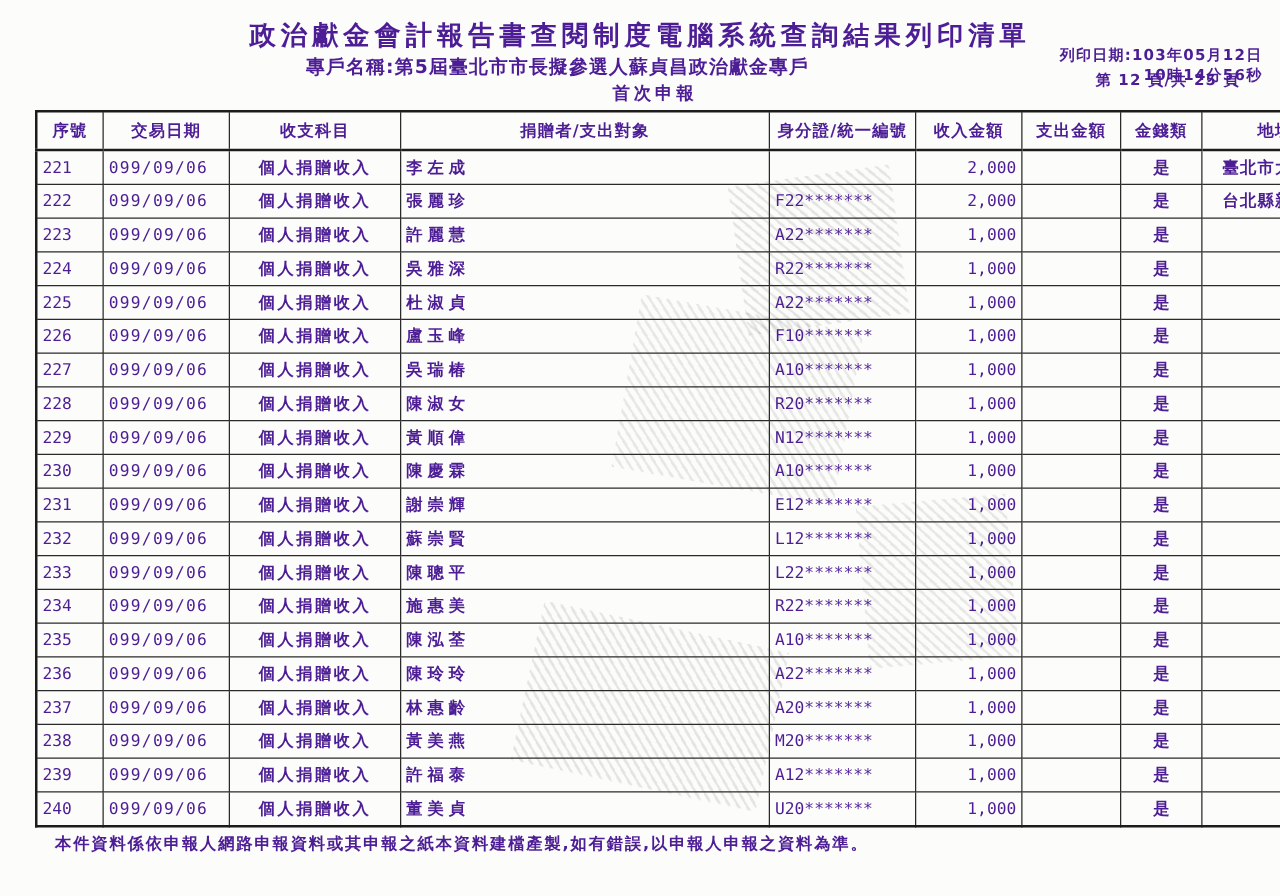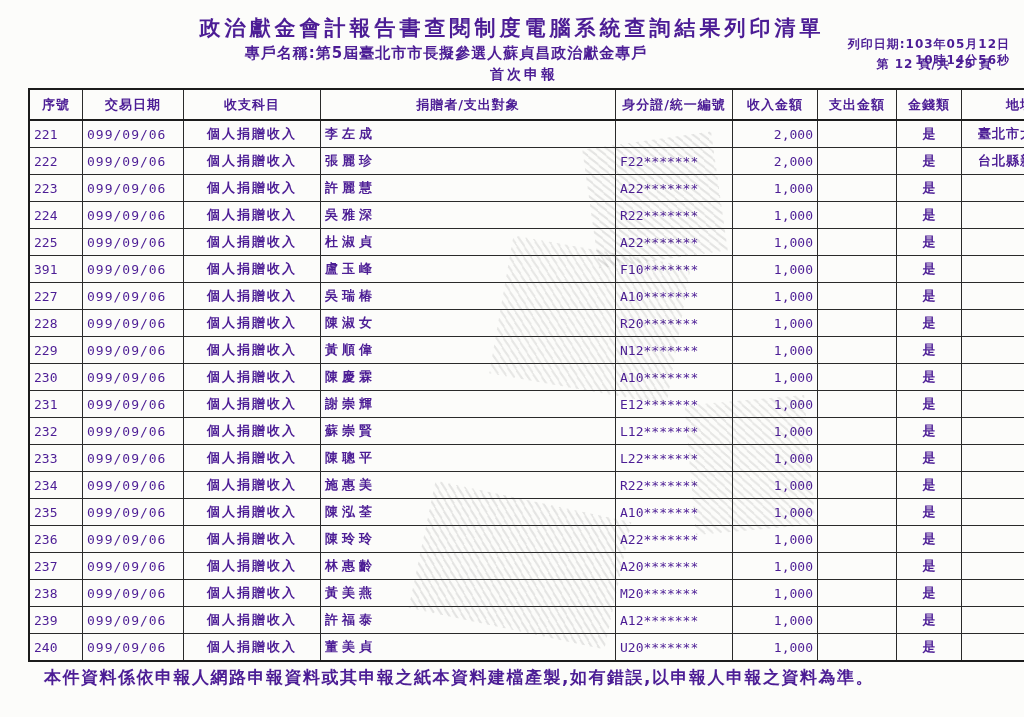--- a/index.html
+++ b/index.html
@@ -109,21 +109,21 @@
   td.col-id_number{ text-align: left; padding-left: 8px; font-family: "DejaVu Sans Mono", monospace; font-size: 11px; }
   td.col-income   { text-align: right; padding-right: 2px; font-family: "DejaVu Sans Mono", monospace; }
   td.col-expense  { text-align: right; padding-right: 2px; font-family: "DejaVu Sans Mono", monospace; }
   td.col-monetary { text-align: center; font-weight: bold; }
   td.col-address  { text-align: center; font-weight: bold; letter-spacing: 1px; font-size: 12.5px; }
 
   .footer-note {
     position: absolute;
     top: 666px;
     left: 44px;
-    font-size: 17px;
+    font-size: 13px;
     font-weight: bold;
     letter-spacing: 1.5px;
   }
   .scan-artifact {
     position: absolute;
     pointer-events: none;
     opacity: 0.30;
     background: repeating-linear-gradient(48deg,
       rgba(60,60,60,0.55) 0 2px, transparent 2px 6px);
     filter: blur(0.4px);
@@ -213,21 +213,21 @@
           <td class="col-date">099/09/06</td>
           <td class="col-category">個人捐贈收入</td>
           <td class="col-donor">杜淑貞</td>
           <td class="col-id_number">A22*******</td>
           <td class="col-income">1,000</td>
           <td class="col-expense"></td>
           <td class="col-monetary">是</td>
           <td class="col-address"></td>
         </tr>
         <tr>
-          <td class="col-serial">391</td>
+          <td class="col-serial">226</td>
           <td class="col-date">099/09/06</td>
           <td class="col-category">個人捐贈收入</td>
           <td class="col-donor">盧玉峰</td>
           <td class="col-id_number">F10*******</td>
           <td class="col-income">1,000</td>
           <td class="col-expense"></td>
           <td class="col-monetary">是</td>
           <td class="col-address"></td>
         </tr>
         <tr>

